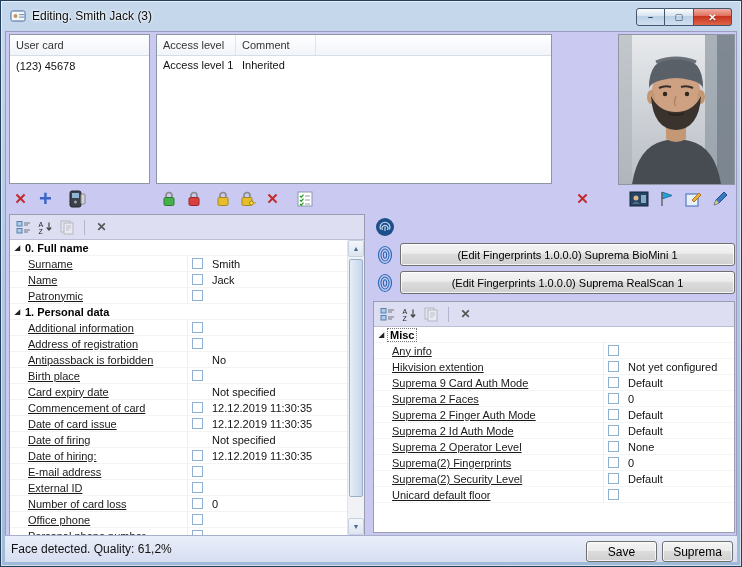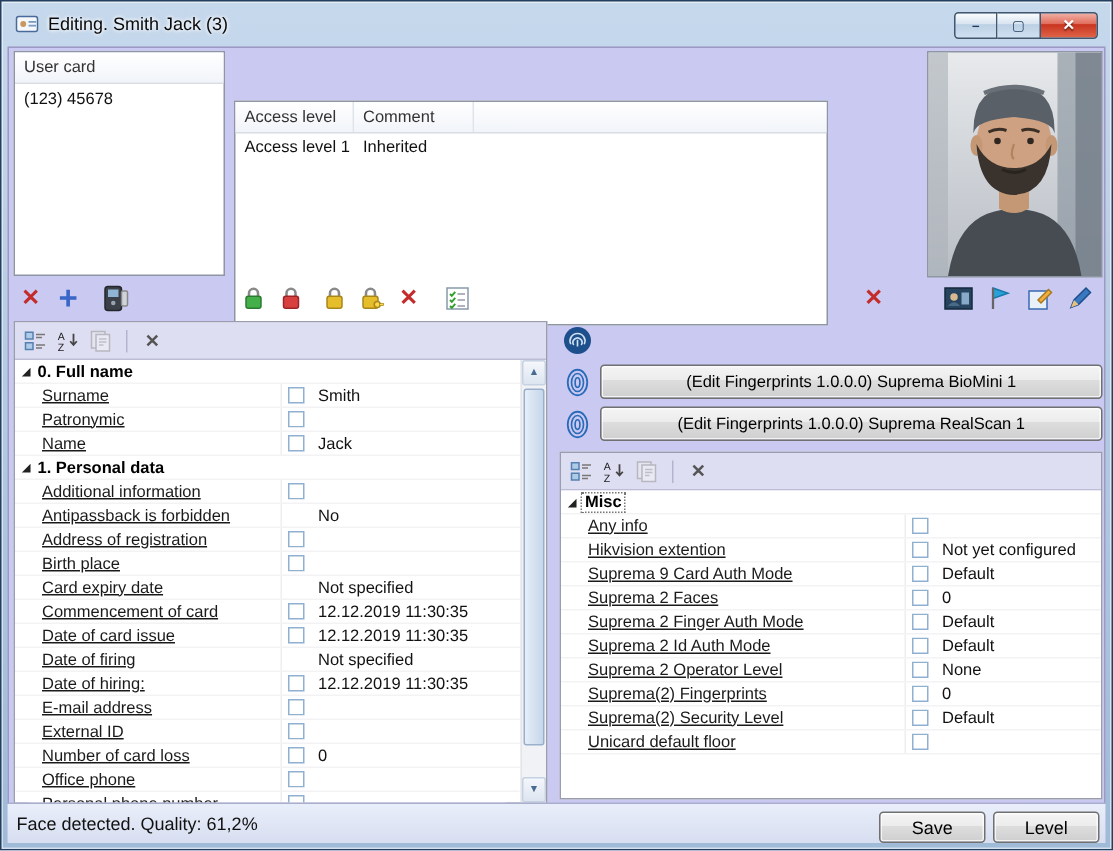--- a/index.html
+++ b/index.html
@@ -16,21 +16,21 @@
   .win-controls { position:absolute; top:7px; right:9px; display:flex; }
   .win-btn { width:29px; height:18px; border:1px solid #42576d; display:flex; align-items:center; justify-content:center;
     font-size:9px; color:#1b3a5c; background:linear-gradient(#fbfdfe,#d6e2ef 45%,#bcd0e4 46%,#cfe0f0); }
   .win-btn.min { border-radius:3px 0 0 3px; font-weight:bold; }
   .win-btn.max { border-left:none; }
   .win-btn.close { width:38px; border-radius:0 3px 3px 0; border-left:none; color:#fff; font-size:10px; font-weight:bold;
     background:linear-gradient(#f0b0a6,#e06a58 45%,#c83420 46%,#e06448); text-shadow:0 1px 1px rgba(0,0,0,.45); }
 
   .panel { position:absolute; background:#fff; border:1px solid #8f96a3; font-size:11px; color:#111; }
   .user-card-panel { left:8px; top:33px; width:141px; height:150px; }
-  .access-panel { left:155px; top:33px; width:396px; height:150px;margin-top:33px; }
+  .access-panel { left:155px; top:33px; width:396px; height:150px; }
   .col-header { height:21px; background:linear-gradient(#ffffff,#f1f4f9); border-bottom:1px solid #d8dde4; color:#333; padding:4px 6px; }
   .header-row { display:flex; height:21px; border-bottom:1px solid #d8dde4; }
   .header-cell { padding:4px 6px; border-right:1px solid #e0e4ea; background:linear-gradient(#ffffff,#f1f4f9); color:#333; overflow:hidden; white-space:nowrap; }
   .hc1 { width:79px; } .hc2 { width:80px; } .hrest { flex:1; border-right:none; }
   .trow { display:flex; height:20px; }
   .tcell { padding:3px 6px; white-space:nowrap; overflow:hidden; }
   .tc1 { width:79px; } .tc2 { width:80px; }
   .list-item { padding:4px 6px; height:20px; }
 
   .photo { position:absolute; left:617px; top:33px; width:117px; height:151px; border:1px solid #8f96a3; background:#cdd2d8; }
@@ -270,64 +270,64 @@
       <div class="prow">
         <div class="pname">Surname</div>
         <div class="pval">
             <span class="slot">
               <span class="cb"></span>
             </span>
             <span class="vtext">Smith</span>
           </div>
       </div>
       <div class="prow">
+        <div class="pname">Name</div>
+        <div class="pval">
+            <span class="slot">
+              <span class="cb"></span>
+            </span>
+            <span class="vtext">Jack</span>
+          </div>
+      </div>
+      <div class="prow">
         <div class="pname">Patronymic</div>
         <div class="pval">
             <span class="slot">
               <span class="cb"></span>
             </span>
             <span class="vtext"></span>
-          </div>
-      </div>
-      <div class="prow">
-        <div class="pname">Name</div>
-        <div class="pval">
-            <span class="slot">
-              <span class="cb"></span>
-            </span>
-            <span class="vtext">Jack</span>
           </div>
       </div>
       <div class="prow cat">
         <span class="tri">◢</span>
         <span class="cat-label">1. Personal data</span>
       </div>
       <div class="prow">
         <div class="pname">Additional information</div>
         <div class="pval">
             <span class="slot">
               <span class="cb"></span>
             </span>
             <span class="vtext"></span>
           </div>
       </div>
       <div class="prow">
+        <div class="pname">Address of registration</div>
+        <div class="pval">
+            <span class="slot">
+              <span class="cb"></span>
+            </span>
+            <span class="vtext"></span>
+          </div>
+      </div>
+      <div class="prow">
         <div class="pname">Antipassback is forbidden</div>
         <div class="pval">
             <span class="slot"></span>
             <span class="vtext">No</span>
-          </div>
-      </div>
-      <div class="prow">
-        <div class="pname">Address of registration</div>
-        <div class="pval">
-            <span class="slot">
-              <span class="cb"></span>
-            </span>
-            <span class="vtext"></span>
           </div>
       </div>
       <div class="prow">
         <div class="pname">Birth place</div>
         <div class="pval">
             <span class="slot">
               <span class="cb"></span>
             </span>
             <span class="vtext"></span>
           </div>
@@ -569,15 +569,15 @@
             <span class="vtext"></span>
           </div>
       </div>
     </div>
   </div>
 
   <div class="statusbar">
     <span>Face detected. Quality: 61,2%</span>
   </div>
   <div class="btn7 save-btn">Save</div>
-  <div class="btn7 cancel-btn">Level</div>
+  <div class="btn7 cancel-btn">Suprema</div>
 
 </div>
 
 </body></html>

